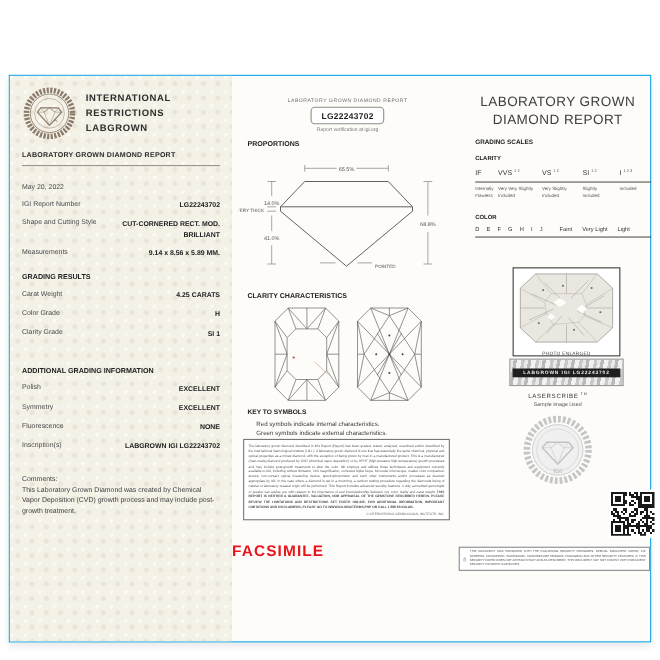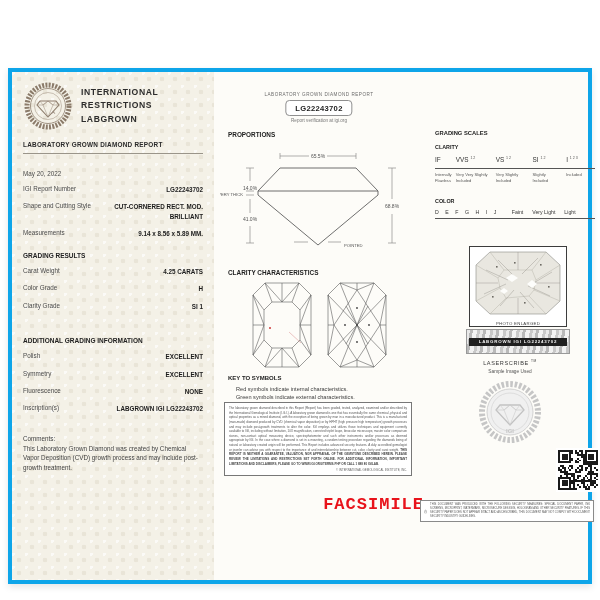--- a/index.html
+++ b/index.html
@@ -1,19 +1,19 @@
 <!DOCTYPE html>
 <html><head>
 <meta charset="utf-8">
 <style>
   * { margin:0; padding:0; box-sizing:border-box; }
   html,body { width:600px; height:600px; background:#ffffff; font-family:"Liberation Sans", sans-serif; }
   .page { position:relative; width:600px; height:600px; background:#fff; overflow:hidden; }
   .cert { position:absolute; left:8px; top:68px; width:584px; height:516px; background:#fdfcf8;
-          box-shadow:0 3px 7px rgba(0,0,0,0.10); border:4px solid #0ea5e9; }
+          box-shadow:0 3px 7px rgba(0,0,0,0.10); border:1px solid #0ea5e9; }
 
   
   .col-left { position:absolute; left:0; top:0; width:202px; height:100%; padding:9px 11px;
               background-color:#f4f1e7;
               background-image:
                 radial-gradient(circle at 7px 7px, rgba(205,196,174,0.28) 2px, transparent 2.6px),
                 radial-gradient(circle at 0px 0px, rgba(255,255,255,0.65) 3px, transparent 3.6px);
               background-size:13px 13px; }
   .brand { display:flex; align-items:center; gap:8px; margin-bottom:10px; }
   .brand-name div { font-size:8.6px; font-weight:bold; color:#2d2d2d; letter-spacing:0.6px; line-height:1.55; }
@@ -37,22 +37,22 @@
   .mc-prop-title { position:absolute; top:59px; left:14px; font-size:6.4px; font-weight:bold; color:#222; }
   .mc-prop-svg { position:absolute; top:70px; left:6px; }
   .mc-cc-title { position:absolute; top:197px; left:14px; font-size:6.4px; font-weight:bold; color:#222; }
   .mc-plots { position:absolute; top:208px; left:0; width:100%; display:flex; justify-content:center; gap:9px; }
   .mc-key-title { position:absolute; top:303px; left:14px; font-size:6px; font-weight:bold; color:#222; }
   .mc-key-lines { position:absolute; top:313px; left:22px; font-size:5.6px; color:#3c3c3c; line-height:1.5; }
   .mc-disclaimer { position:absolute; top:330px; left:10px; width:188px; border:0.5px solid #777; background:#fff;
                    padding:3px 4px; font-size:3px; color:#555; line-height:1.55; text-align:justify; }
   .mc-disclaimer .bold-tail { font-weight:bold; color:#444; }
   .mc-copyright { display:block; text-align:right; font-size:2.9px; color:#666; margin-top:1.5px; }
-  .mc-facsimile { position:absolute; top:423px; left:0; width:100%; text-align:right;
-                  font-size:17px; font-weight:bold; color:#e8131b; letter-spacing:1px;font-family:Liberation Mono, monospace; }
+  .mc-facsimile { position:absolute; top:423px; left:0; width:100%; text-align:left;
+                  font-size:14px; font-weight:bold; color:#e8131b; letter-spacing:1px; }
 
   
   .col-right { position:absolute; left:404px; top:0; width:180px; height:100%; }
   .rc-title { position:absolute; top:15px; left:18px; width:152px; text-align:center;
               font-size:12.3px; color:#3d3d3d; letter-spacing:0.4px; line-height:1.35; }
   .rc-gs { position:absolute; top:58px; left:19px; font-size:5.8px; font-weight:bold; color:#222; }
   .rc-clarity { position:absolute; top:72px; left:19px; font-size:5.4px; font-weight:bold; color:#222; }
   .rc-scale-row { position:absolute; left:19px; width:160px; display:flex; }
   .rc-grades { top:84px; }
   .rc-grade { font-size:6.4px; color:#333; }
@@ -228,20 +228,24 @@
       <div class="mc-disclaimer">
         <span>The laboratory grown diamond described in this Report (Report) has been graded, tested, analyzed, examined and/or described by the International Gemological Institute (I.G.I.). A laboratory grown diamond is one that has essentially the same chemical, physical and optical properties as a mined diamond, with the exception of being grown by man in a manufactured product. This is a manufactured (man-made) diamond produced by CVD (chemical vapor deposition) or by HPHT (high pressure high temperature) growth processes and may include post-growth treatments to alter the color. IGI employs and utilizes those techniques and equipment currently available to IGI, including without limitation, 10X magnification, corrected triplet loupe, binocular microscope, master color comparison stones, non-contact optical measuring device, spectrophotometer and such other instruments and/or processes as deemed appropriate by IGI. In the case where a diamond is set in a mounting, a random testing procedure regarding the diamonds being of natural or laboratory created origin will be performed. This Report includes advanced security features. A duly accredited gemologist or jeweler can advise you with respect to the importance of and interrelationship between cut, color, clarity and carat weight.</span>
         <span class="bold-tail">THIS REPORT IS NEITHER A GUARANTEE, VALUATION, NOR APPRAISAL OF THE GEMSTONE DESCRIBED HEREIN. PLEASE REVIEW THE LIMITATIONS AND RESTRICTIONS SET FORTH ONLINE. FOR ADDITIONAL INFORMATION, IMPORTANT LIMITATIONS AND DISCLAIMERS, PLEASE GO TO WWW.IGI.ORG/TERMS.PHP OR CALL 1 888 80 IGILAB.</span>
         <span class="mc-copyright">© INTERNATIONAL GEMOLOGICAL INSTITUTE, INC.</span>
       </div>
 
       <div class="mc-facsimile">FACSIMILE</div>
     </div>
 
     <div class="col-right">
+      <div class="rc-title">
+        <div>LABORATORY GROWN</div>
+        <div>DIAMOND REPORT</div>
+      </div>
 
       <div class="rc-gs">GRADING SCALES</div>
       <div class="rc-clarity">CLARITY</div>
 
       <div class="rc-scale-row rc-grades">
         <div class="rc-grade w1"><span>IF</span><sup></sup></div>
         <div class="rc-grade w2"><span>VVS</span> <sup>1 2</sup></div>
         <div class="rc-grade w3"><span>VS</span> <sup>1 2</sup></div>
         <div class="rc-grade w4"><span>SI</span> <sup>1 2</sup></div>
         <div class="rc-grade w5"><span>I</span> <sup>1 2 3</sup></div>

